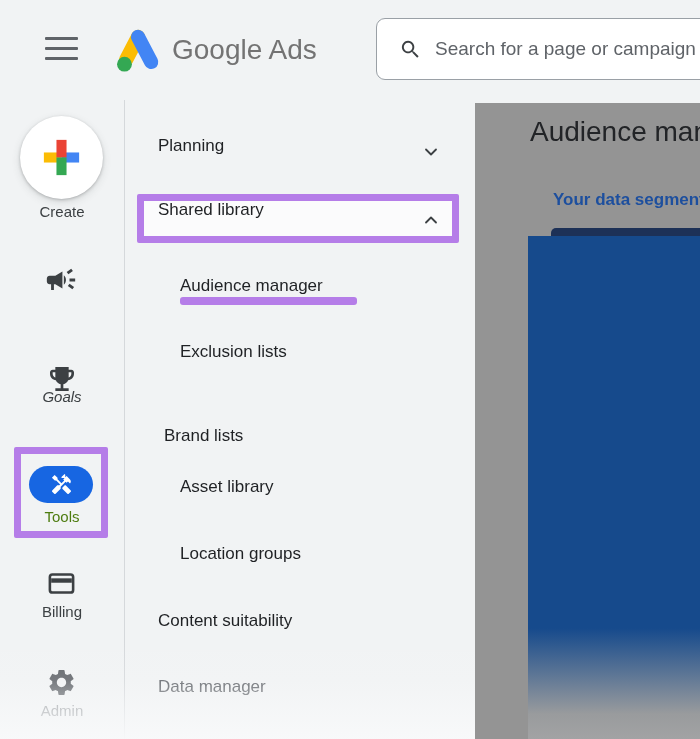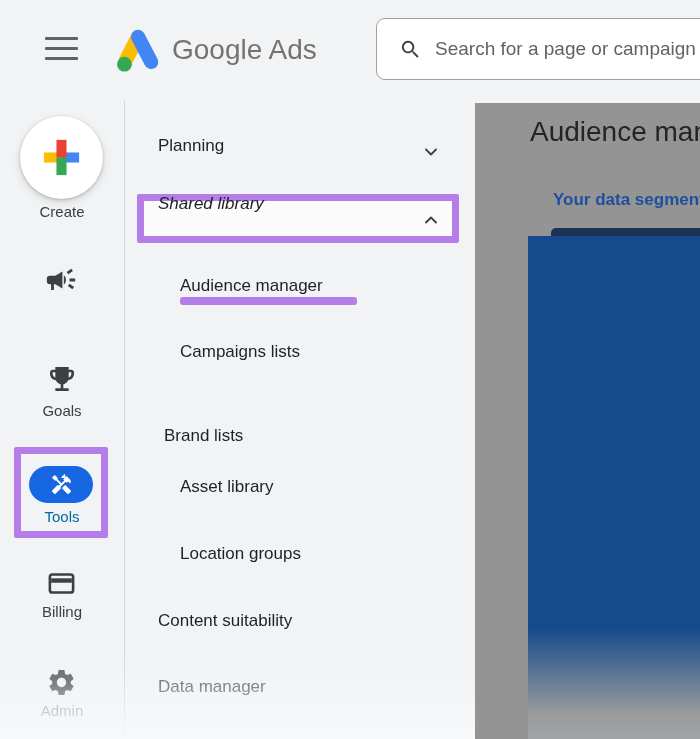--- a/index.html
+++ b/index.html
@@ -80,58 +80,58 @@
   </div>
   <div class="rail-label" style="top:203px;">Create</div>
 
   <svg class="rail-icon" style="left:44px; top:263px;" width="34" height="34" viewBox="0 0 24 24">
     <path d="M18 11v2h4v-2h-4zm-1.17 5.18 3.2 2.4 1.2-1.6-3.2-2.4-1.2 1.6zM20.4 5.6 19.2 4l-3.2 2.4 1.2 1.6 3.2-2.4zM4 9c-1.1 0-2 .9-2 2v2c0 1.1.9 2 2 2h1v4h2v-4h1l5 3V6L8 9H4zm11.5 3c0-1.33-.58-2.53-1.5-3.35v6.69c.92-.81 1.5-2.02 1.5-3.34z" fill="#3c4043"></path>
   </svg>
 
   <svg class="rail-icon" style="left:46px; top:363px;" width="32" height="32" viewBox="0 0 24 24">
     <path d="M19 5h-2V3H7v2H5c-1.1 0-2 .9-2 2v1c0 2.55 1.92 4.63 4.39 4.94.63 1.5 1.98 2.63 3.61 2.96V19H7v2h10v-2h-4v-3.1c1.63-.33 2.98-1.46 3.61-2.96C19.08 12.63 21 10.55 21 8V7c0-1.1-.9-2-2-2zM5 8V7h2v3.82C5.84 10.4 5 9.3 5 8zm14 0c0 1.3-.84 2.4-2 2.82V7h2v1z" fill="#3c4043"></path>
   </svg>
-  <div class="rail-label" style="top:402px;">Goals</div>
+  <div class="rail-label" style="top:388px;font-style:italic;">Goals</div>
 
   <div class="tools-annotation"></div>
   <div class="tools-pill">
     <svg width="23" height="23" viewBox="0 0 24 24">
       <path d="M21.67 18.17l-5.3-5.3h-.99l-2.54 2.54v.99l5.3 5.3c.39.39 1.02.39 1.41 0l2.12-2.12c.39-.39.39-1.03 0-1.41zM17.34 10.19l1.41-1.41 2.12 2.12c1.17-1.17 1.17-3.07 0-4.24l-3.54-3.54-1.41 1.41V1.71l-.7-.71-3.54 3.54.71.71h2.83l-1.41 1.41 1.06 1.06-2.89 2.89-4.13-4.13V5.06L4.83 2.04 2 4.87 5.03 7.9h1.41l4.13 4.13-.85.85H7.6l-5.3 5.3c-.39.39-.39 1.02 0 1.41l2.12 2.12c.39.39 1.02.39 1.41 0l5.3-5.3v-2.12l5.15-5.15 1.06 1.05z" fill="#ffffff"></path>
     </svg>
   </div>
-  <div class="rail-label" style="top:508px; color:#0369a1;">Tools</div>
+  <div class="rail-label" style="top:508px; color:#4d7c0f;">Tools</div>
 
   <svg class="rail-icon" style="left:46px; top:568px;" width="31" height="31" viewBox="0 0 24 24">
     <rect x="3" y="5" width="18" height="14" rx="2" fill="none" stroke="#3c4043" stroke-width="2"></rect>
     <rect x="4" y="8" width="16" height="3.4" fill="#3c4043"></rect>
   </svg>
   <div class="rail-label" style="top:603px;">Billing</div>
 
   <svg class="rail-icon" style="left:46px; top:667px;" width="31" height="31" viewBox="0 0 24 24">
     <path d="M19.14 12.94c.04-.3.06-.61.06-.94 0-.32-.02-.64-.07-.94l2.03-1.58c.18-.14.23-.41.12-.61l-1.92-3.32c-.12-.22-.37-.29-.59-.22l-2.39.96c-.5-.38-1.03-.7-1.62-.94l-.36-2.54c-.04-.24-.24-.41-.48-.41h-3.84c-.24 0-.43.17-.47.41l-.36 2.54c-.59.24-1.13.57-1.62.94l-2.39-.96c-.22-.08-.47 0-.59.22L2.74 8.87c-.12.21-.08.47.12.61l2.03 1.58c-.05.3-.09.63-.09.94s.02.64.07.94l-2.03 1.58c-.18.14-.23.41-.12.61l1.92 3.32c.12.22.37.29.59.22l2.39-.96c.5.38 1.03.7 1.62.94l.36 2.54c.05.24.24.41.48.41h3.84c.24 0 .44-.17.47-.41l.36-2.54c.59-.24 1.13-.56 1.62-.94l2.39.96c.22.08.47 0 .59-.22l1.92-3.32c.12-.22.07-.47-.12-.61l-2.01-1.58zM12 15.6c-1.98 0-3.6-1.62-3.6-3.6s1.62-3.6 3.6-3.6 3.6 1.62 3.6 3.6-1.62 3.6-3.6 3.6z" fill="#5f6368"></path>
   </svg>
   <div class="rail-label" style="top:702px; color:#8d9195;">Admin</div>
 
   <div class="divider-v"></div>
 
   <div class="nav-item" style="left:158px; top:136px;">Planning</div>
   <svg class="nav-chevron" style="left:421px; top:142px;" viewBox="0 0 24 24">
     <path d="M6 9l6 6 6-6" fill="none" stroke="#3c4043" stroke-width="2.2" stroke-linecap="round" stroke-linejoin="round"></path>
   </svg>
 
   <div class="shared-annotation"></div>
-  <div class="nav-item" style="left:158px; top:194px;font-style:italic;">Shared library</div>
+  <div class="nav-item" style="left:158px; top:200px;">Shared library</div>
   <svg class="nav-chevron" style="left:421px; top:210px;" viewBox="0 0 24 24">
     <path d="M6 15l6-6 6 6" fill="none" stroke="#3c4043" stroke-width="2.2" stroke-linecap="round" stroke-linejoin="round"></path>
   </svg>
 
   <div class="nav-item" style="left:180px; top:276px;">Audience manager</div>
   <div class="audience-underline"></div>
 
-  <div class="nav-item" style="left:180px; top:342px;">Campaigns lists</div>
+  <div class="nav-item" style="left:180px; top:342px;">Exclusion lists</div>
   <div class="nav-item" style="left:164px; top:409px;margin-top:17px;">Brand lists</div>
   <div class="nav-item" style="left:180px; top:477px;">Asset library</div>
   <div class="nav-item" style="left:180px; top:544px;">Location groups</div>
   <div class="nav-item" style="left:158px; top:611px;">Content suitability</div>
   <div class="nav-item" style="left:158px; top:677px; color:#5f6368;">Data manager</div>
 
   <div class="backdrop"></div>
   <div class="page-title">Audience manager</div>
   <div class="tab-label">Your data segments</div>
   <div class="tab-strip"></div>

